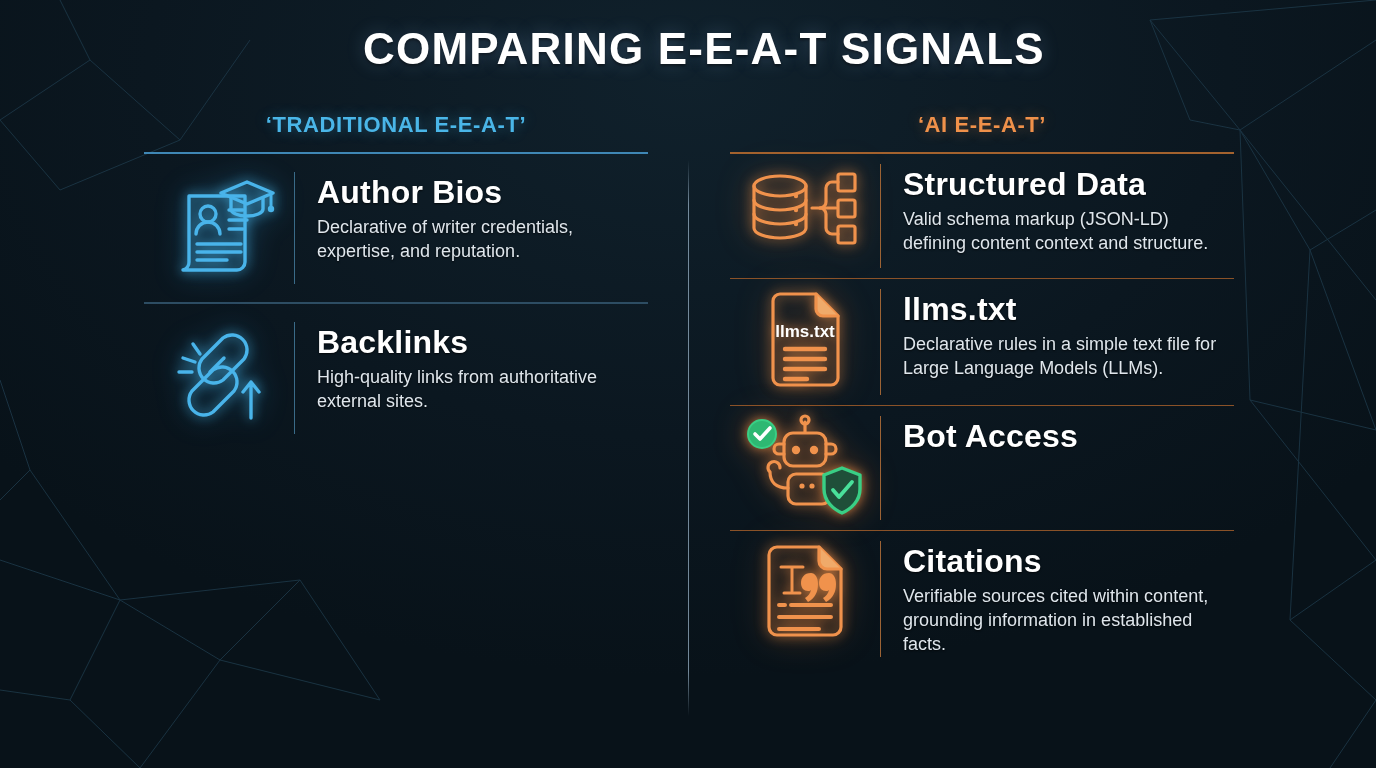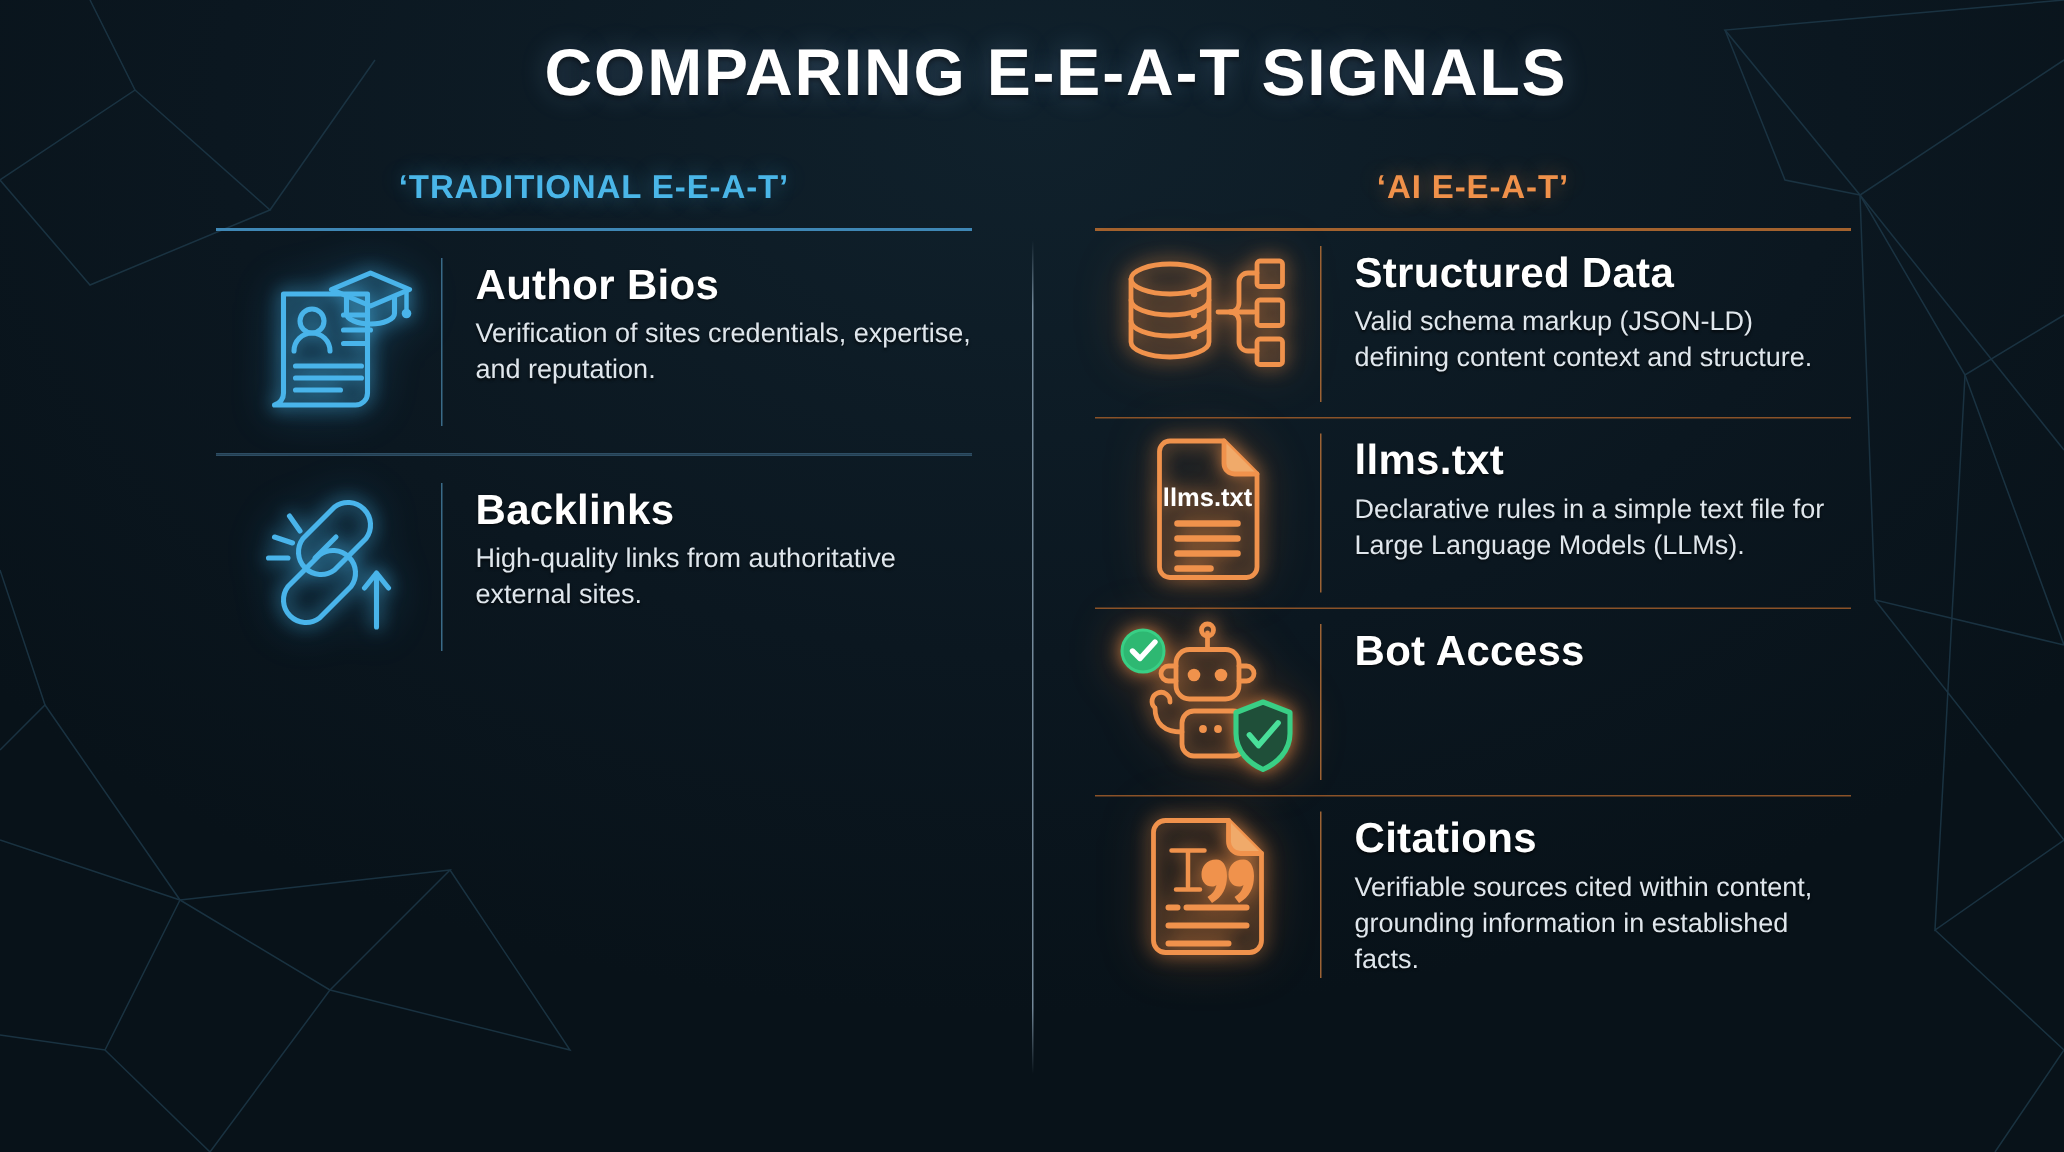--- a/index.html
+++ b/index.html
@@ -64,21 +64,21 @@
     flex:0 0 150px;
     display:flex; align-items:center; justify-content:center;
     min-height:104px;
   }
   .v-rule { flex:0 0 1px; align-self:stretch; }
   .col.left  .v-rule { background:#3a6b88; }
   .col.right .v-rule { background:#9c6335; }
 
   .text-cell { flex:1; padding-left:22px; padding-top:2px; }
   .item-title {
-    font-size:28px; font-weight:bold; color:#ffffff;
+    font-size:32px; font-weight:bold; color:#ffffff;
     margin-bottom:5px; letter-spacing:.2px;
     text-shadow:0 1px 2px rgba(0,0,0,.7);
   }
   .item-desc {
     font-size:18px; line-height:1.33; color:#dfe6ec;
     text-shadow:0 1px 2px rgba(0,0,0,.7);
   }
 
   
   .center-div {
@@ -141,21 +141,21 @@
               <path d="M34 72 h44 M34 80 h44 M34 88 h30"></path>
               <path d="M58 21 L84 10 L110 21 L84 32 Z"></path>
               <path d="M68 26 v11 a16 7 0 0 0 32 0 V26"></path>
               <path d="M108 22 v12" stroke-width="3"></path>
               <circle cx="108" cy="37" r="3.2" fill="#49b4ea" stroke="none"></circle>
             </svg>
           </div>
           <div class="v-rule"></div>
           <div class="text-cell">
             <div class="item-title">Author Bios</div>
-            <div class="item-desc">Verification of sites credentials, expertise, and reputation.</div>
+            <div class="item-desc">Declarative of writer credentials, expertise, and reputation.</div>
           </div>
         </div>
 
         <div class="item-sep"></div>
 
 
         <div class="item-sep"></div>
 
         <div class="item">
           <div class="icon-cell">

